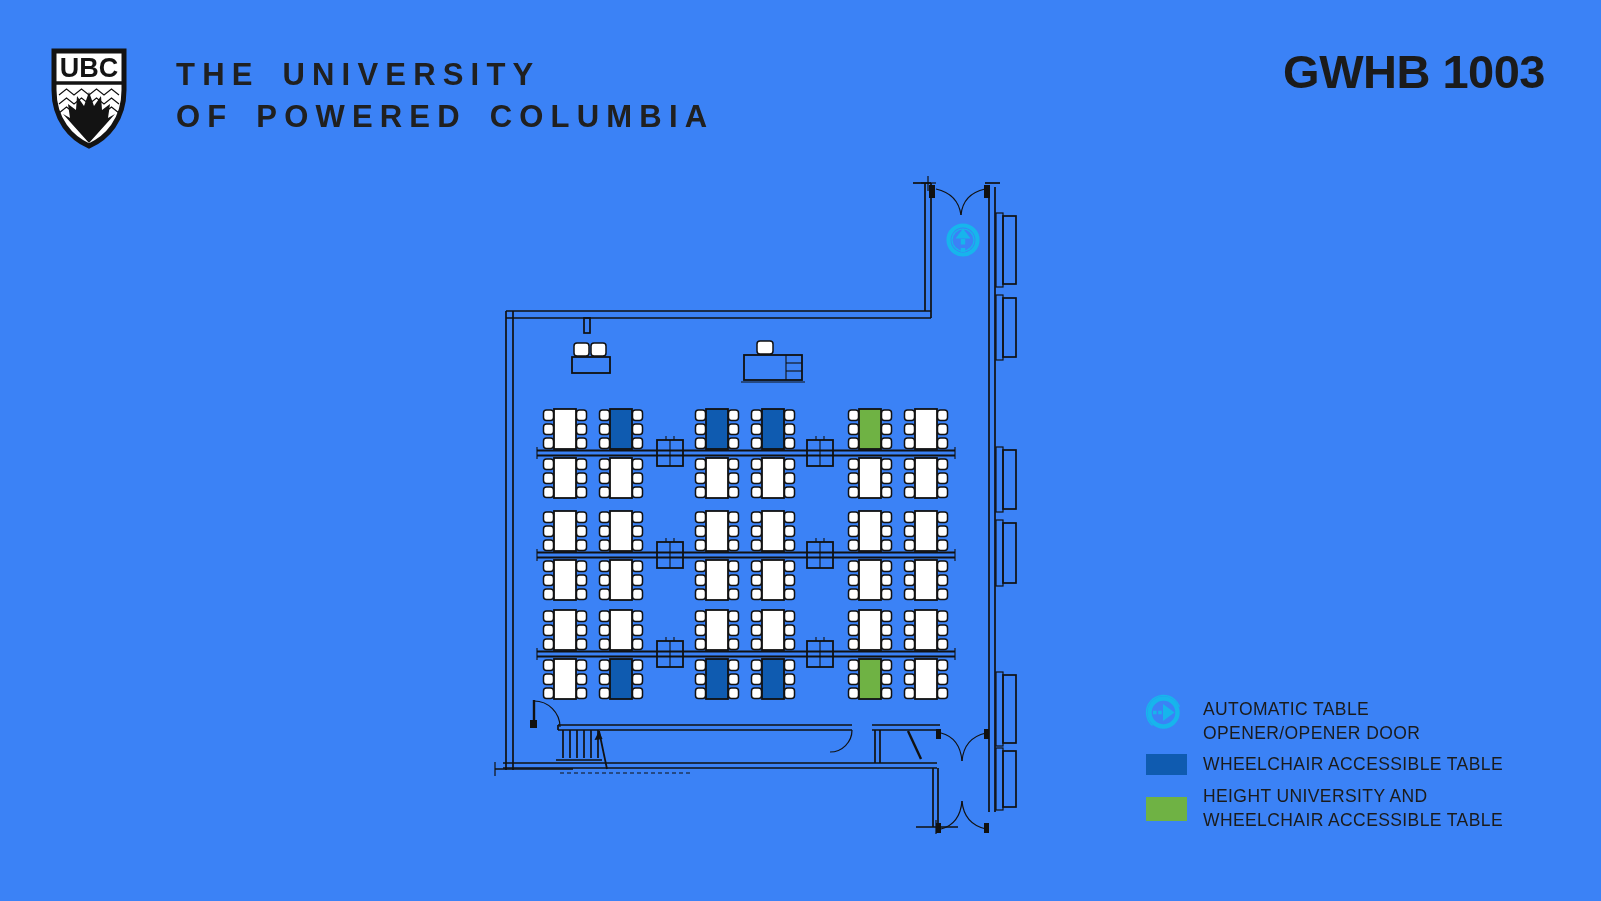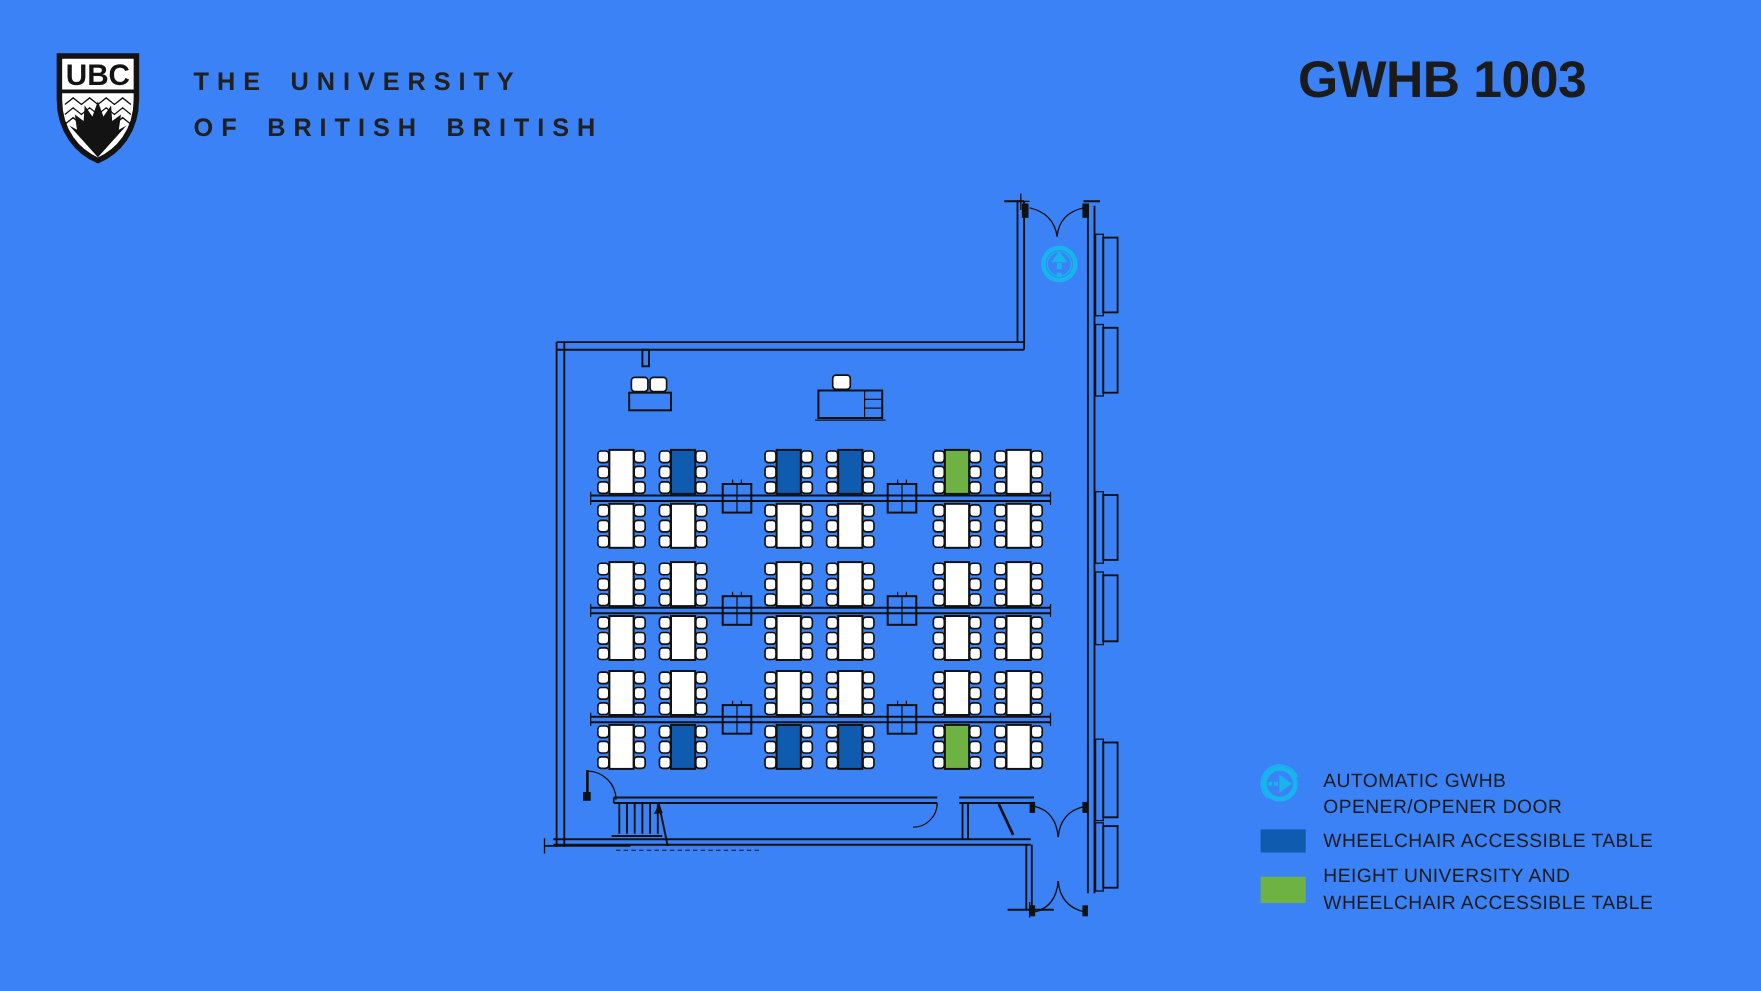--- a/index.html
+++ b/index.html
@@ -6,23 +6,23 @@
     --blue:#0F5BB0;
     --green:#6FB244;
     --cyan:#17B5EC;
     --ink:#1d1d1d;
   }
   html,body{margin:0;padding:0;background:#fff;}
   .canvas{position:relative;width:1601px;height:901px;background:#3b82f6;overflow:hidden;
           font-family:"Liberation Sans", sans-serif;color:var(--ink);}
   .abs{position:absolute;}
   
-  .uni-name{left:176px;top:54px;font-size:23px;font-weight:bold;letter-spacing:7.2px;
+  .uni-name{left:176px;top:54px;font-size:31px;font-weight:bold;letter-spacing:7.2px;
             word-spacing:7px;line-height:41.5px;color:#202020;white-space:nowrap;}
-  .room-title{left:1180px;top:44px;width:365px;font-size:47px;
+  .room-title{left:1180px;top:44px;width:365px;text-align:right;font-size:47px;
               font-weight:600;letter-spacing:-0.5px;color:#1b1b1b;white-space:nowrap;}
   
   .legend-text{font-size:17.5px;line-height:24.3px;letter-spacing:0.4px;color:#1b1b1b;white-space:nowrap;}
   .swatch{width:41px;height:21px;}
   
   .wall{stroke:#111;stroke-width:1.7;fill:none;}
   .wallthick{stroke:#111;stroke-width:2.4;fill:none;}
   .thin{stroke:#111;stroke-width:1.2;fill:none;}
   .w1{stroke:#111;stroke-width:1.1;fill:none;}
   .w2{stroke:#111;stroke-width:1.8;fill:none;}
@@ -44,21 +44,21 @@
     <text x="41" y="31" text-anchor="middle" font-size="27" font-weight="bold" fill="#131313">UBC</text>
     <path d="M8,37 H74" stroke="#131313" stroke-width="3.5"></path>
     <path d="M11,49 l7.5,-6 7.5,6 7.5,-6 7.5,6 7.5,-6 7.5,6 7.5,-6 7.5,6" class="thin" stroke-width="3"></path>
     <path d="M11,58 l7.5,-6 7.5,6 7.5,-6 7.5,6 7.5,-6 7.5,6 7.5,-6 7.5,6" class="thin" stroke-width="3"></path>
     <path d="M11,67 l7.5,-6 7.5,6 7.5,-6 7.5,6 7.5,-6 7.5,6 7.5,-6 7.5,6" class="thin" stroke-width="3"></path>
     <path d="M41,97 L15,68 L22,72 L20,58 L28,64 L29,50 L36,60 L41,46 L46,60 L53,50 L54,64 L62,58 L60,72 L67,68 Z" fill="#131313"></path>
   </svg>
 
   <div class="abs uni-name">
     <div>THE UNIVERSITY</div>
-    <div>OF BRITISH BRITISH</div>
+    <div>OF POWERED COLUMBIA</div>
   </div>
 
   <div class="abs room-title">GWHB 1003</div>
 
   <svg class="abs" style="left:488px;top:160px" width="548" height="690" viewBox="488 160 548 690">
 
     <g>
 
       <line x1="506" y1="311" x2="506" y2="770" class="wall"></line>
       <line x1="513" y1="311" x2="513" y2="770" class="wall"></line>
@@ -565,21 +565,21 @@
     <div class="abs" style="left:1145px;top:694px;">
       <svg width="37" height="37" viewBox="0 0 37 37">
         <circle cx="18.5" cy="18.5" r="14" class="cy-stroke" stroke-width="4.4"></circle>
         <circle cx="18.5" cy="18.5" r="17" class="cy-stroke" stroke-width="1.4" stroke-dasharray="62 45" transform="rotate(130 18.5 18.5)"></circle>
         <rect x="8" y="16.7" width="3.6" height="3.6" class="cy-fill"></rect>
         <rect x="13.2" y="16.7" width="3.6" height="3.6" class="cy-fill"></rect>
         <polygon points="18,10 29.5,18.5 18,27" class="cy-fill"></polygon>
       </svg>
     </div>
     <div class="abs legend-text" style="left:1203px;top:697px;">
-      <div>AUTOMATIC GWHB</div>
+      <div>AUTOMATIC TABLE</div>
       <div>OPENER/OPENER DOOR</div>
     </div>
 
     <div class="abs swatch" style="left: 1146px; top: 754px; background: rgb(15, 91, 176);"></div>
     <div class="abs legend-text" style="left:1203px;top:752px;">
       <div>WHEELCHAIR ACCESSIBLE TABLE</div>
     </div>
 
     <div class="abs swatch" style="left: 1146px; top: 797px; height: 24px; background: rgb(111, 178, 68);"></div>
     <div class="abs legend-text" style="left:1203px;top:784px;">

